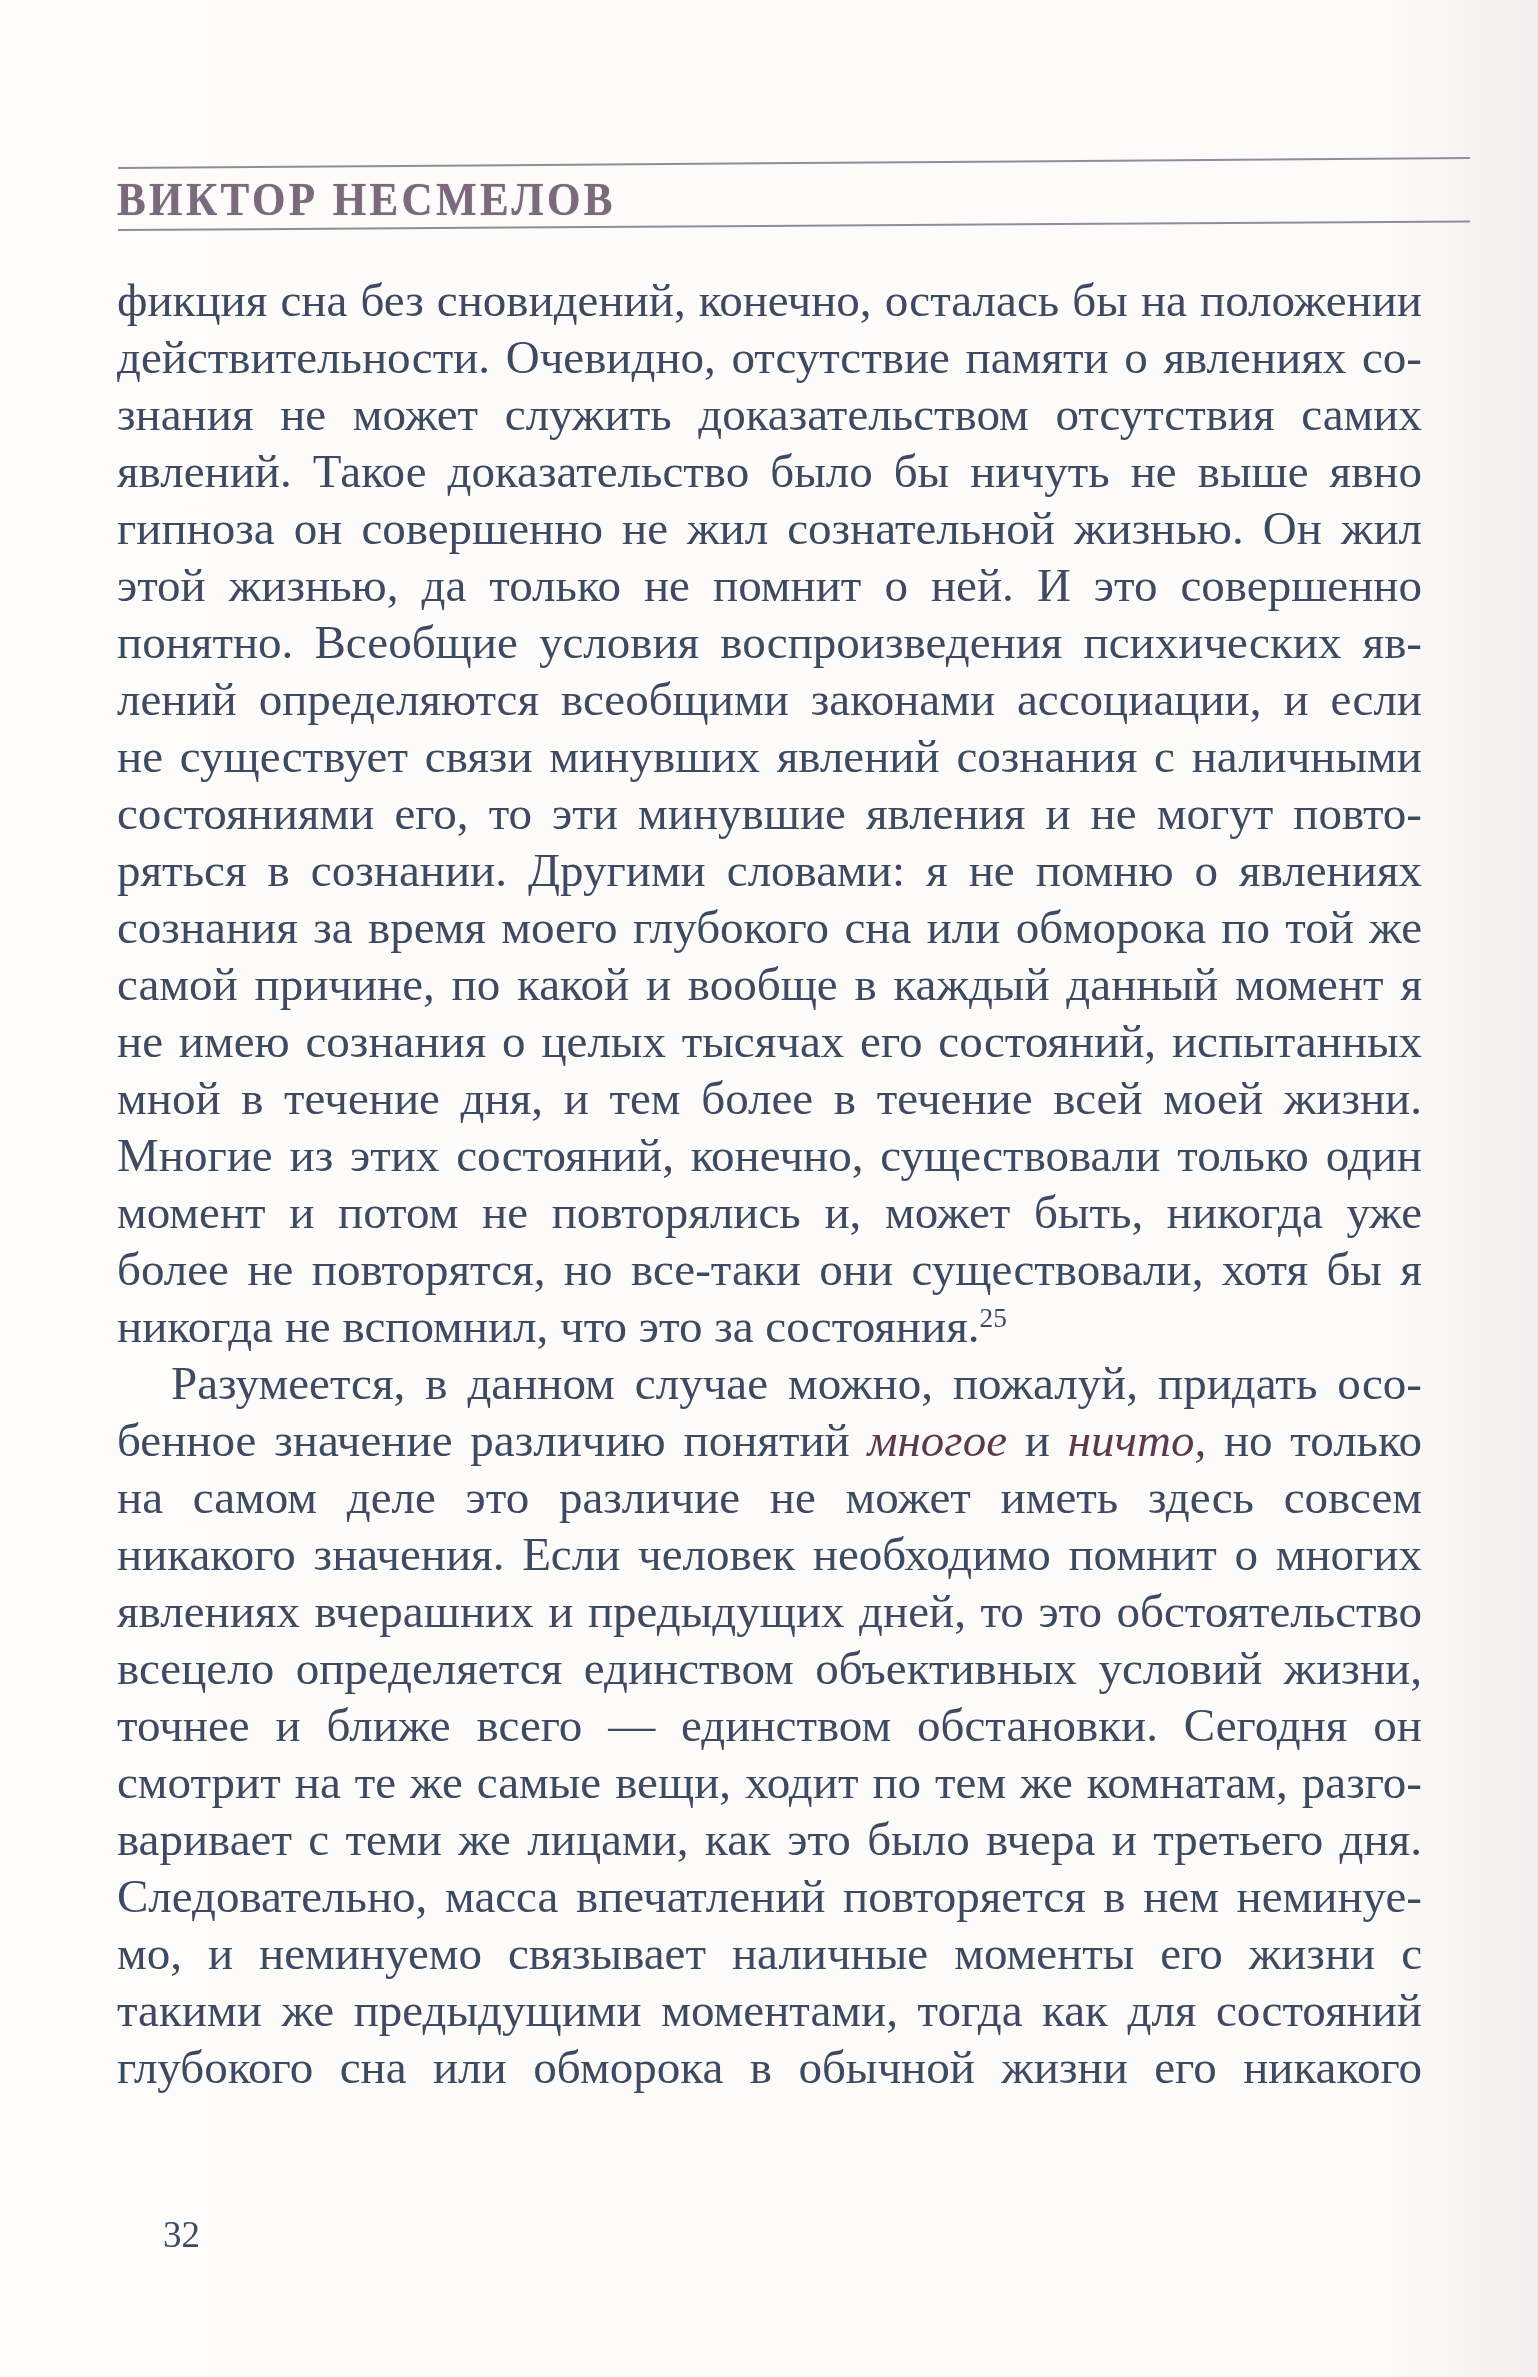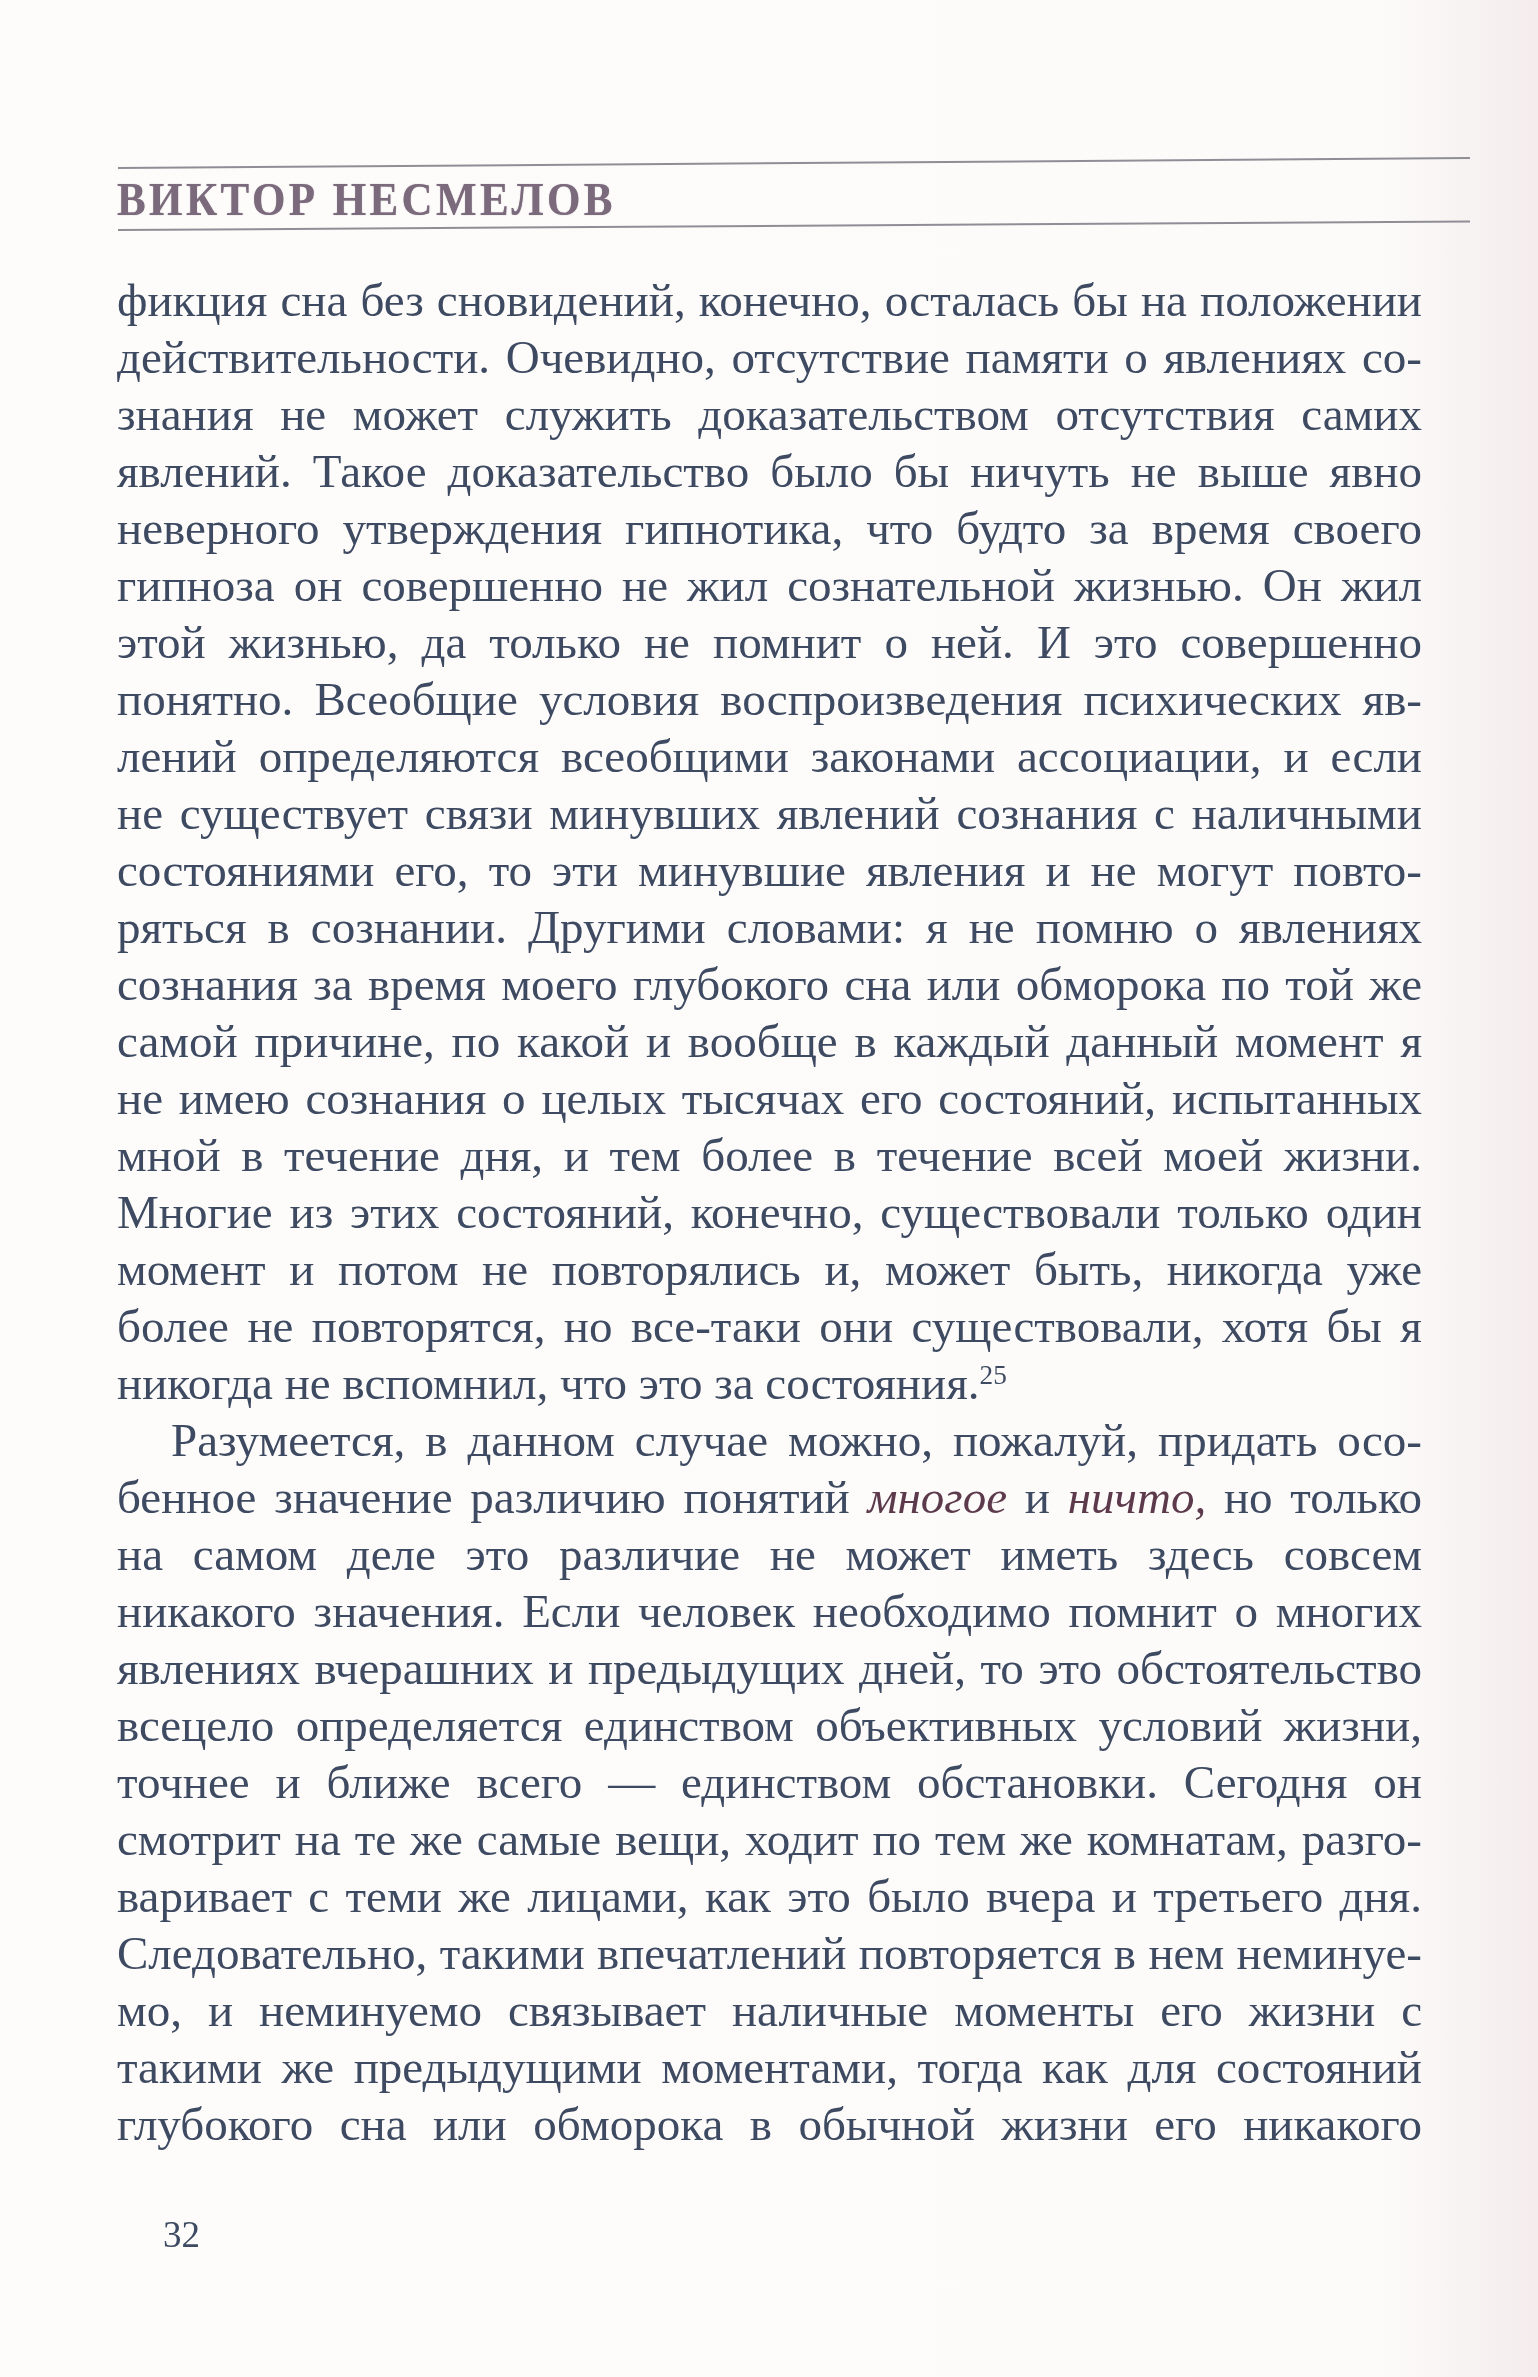--- a/index.html
+++ b/index.html
@@ -83,21 +83,20 @@
 <div class="page">
   <div class="rule rule-top"></div>
   <div class="running-header">ВИКТОР НЕСМЕЛОВ</div>
   <div class="rule rule-bottom"></div>
 
   <div class="body-text">
       <div class="line"><span>фикция сна без сновидений, конечно, осталась бы на положении</span></div>
       <div class="line"><span>действительности. Очевидно, отсутствие памяти о явлениях со-</span></div>
       <div class="line"><span>знания не может служить доказательством отсутствия самих</span></div>
       <div class="line"><span>явлений. Такое доказательство было бы ничуть не выше явно</span></div>
-      <div class="line"><span>неверного утверждения гипнотика, что будто за время своего</span></div>
       <div class="line"><span>гипноза он совершенно не жил сознательной жизнью. Он жил</span></div>
       <div class="line"><span>этой жизнью, да только не помнит о ней. И это совершенно</span></div>
       <div class="line"><span>понятно. Всеобщие условия воспроизведения психических яв-</span></div>
       <div class="line"><span>лений определяются всеобщими законами ассоциации, и если</span></div>
       <div class="line"><span>не существует связи минувших явлений сознания с наличными</span></div>
       <div class="line"><span>состояниями его, то эти минувшие явления и не могут повто-</span></div>
       <div class="line"><span>ряться в сознании. Другими словами: я не помню о явлениях</span></div>
       <div class="line"><span>сознания за время моего глубокого сна или обморока по той же</span></div>
       <div class="line"><span>самой причине, по какой и вообще в каждый данный момент я</span></div>
       <div class="line"><span>не имею сознания о целых тысячах его состояний, испытанных</span></div>
@@ -108,21 +107,21 @@
       <div class="line no-just"><span>никогда не вспомнил, что это за состояния.</span><sup class="fnref">25</sup></div>
       <div class="line indent"><span>Разумеется, в данном случае можно, пожалуй, придать осо-</span></div>
       <div class="line"><span>бенное значение различию понятий </span><span class="accent">многое</span><span> и </span><span class="accent">ничто,</span><span> но только</span></div>
       <div class="line"><span>на самом деле это различие не может иметь здесь совсем</span></div>
       <div class="line"><span>никакого значения. Если человек необходимо помнит о многих</span></div>
       <div class="line"><span>явлениях вчерашних и предыдущих дней, то это обстоятельство</span></div>
       <div class="line"><span>всецело определяется единством объективных условий жизни,</span></div>
       <div class="line"><span>точнее и ближе всего — единством обстановки. Сегодня он</span></div>
       <div class="line"><span>смотрит на те же самые вещи, ходит по тем же комнатам, разго-</span></div>
       <div class="line"><span>варивает с теми же лицами, как это было вчера и третьего дня.</span></div>
-      <div class="line"><span>Следовательно, такими впечатлений повторяется в нем неминуе-</span></div>
+      <div class="line"><span>Следовательно, масса впечатлений повторяется в нем неминуе-</span></div>
       <div class="line"><span>мо, и неминуемо связывает наличные моменты его жизни с</span></div>
       <div class="line"><span>такими же предыдущими моментами, тогда как для состояний</span></div>
       <div class="line"><span>глубокого сна или обморока в обычной жизни его никакого</span></div>
     </div>
 
   <div class="page-number">32</div>
 </div>
 
 
 </body></html>

